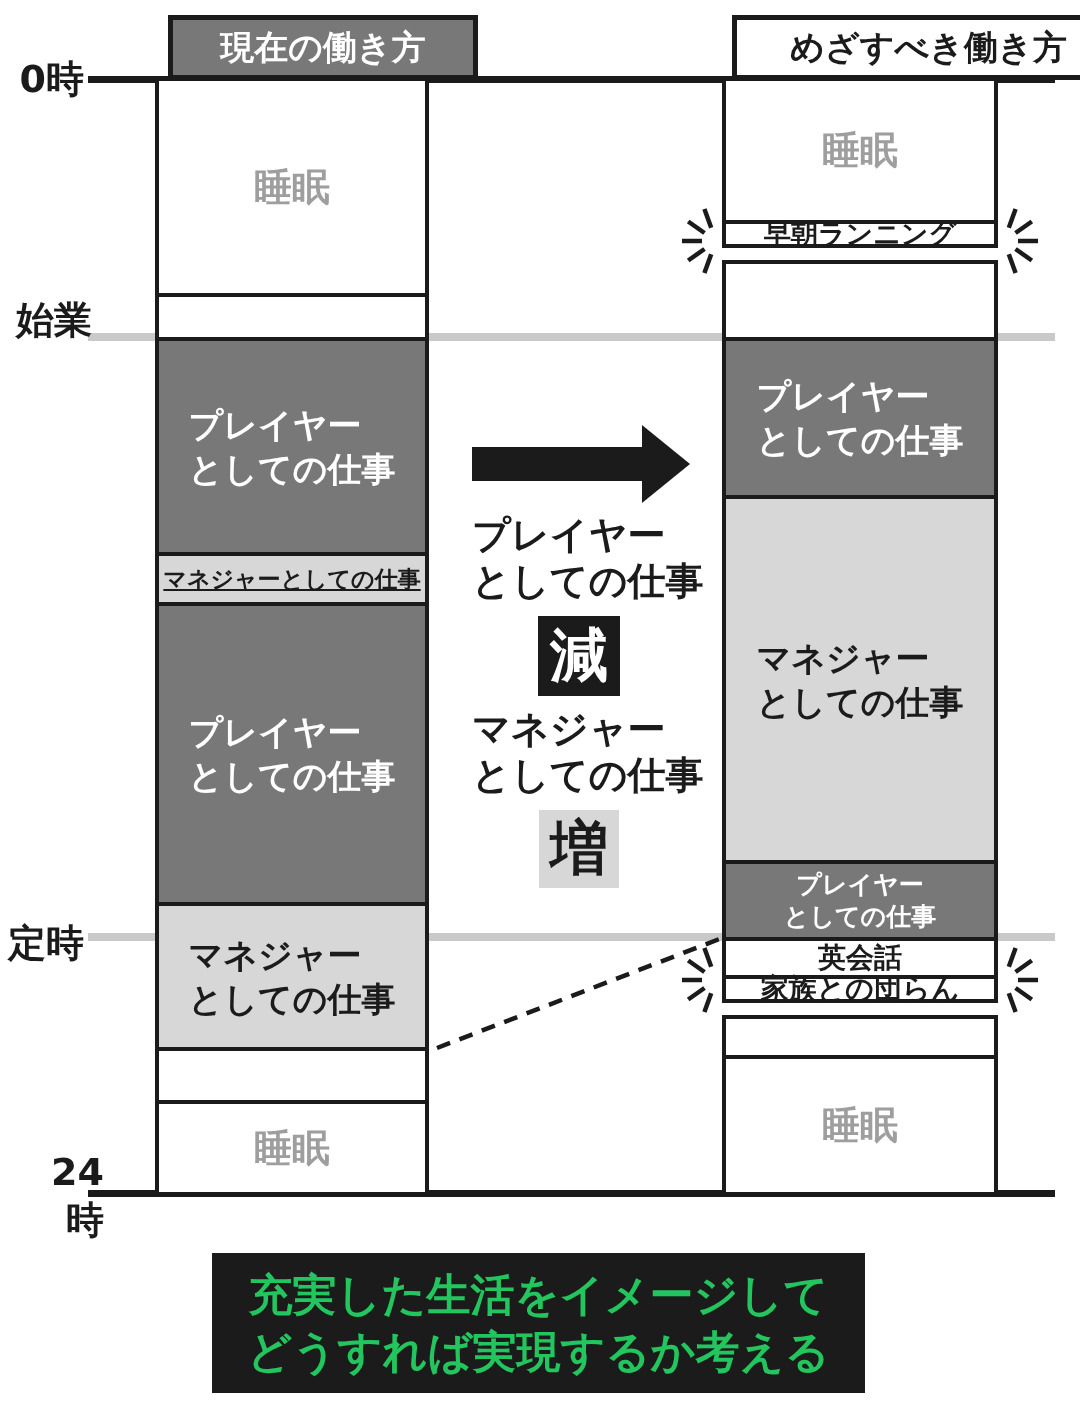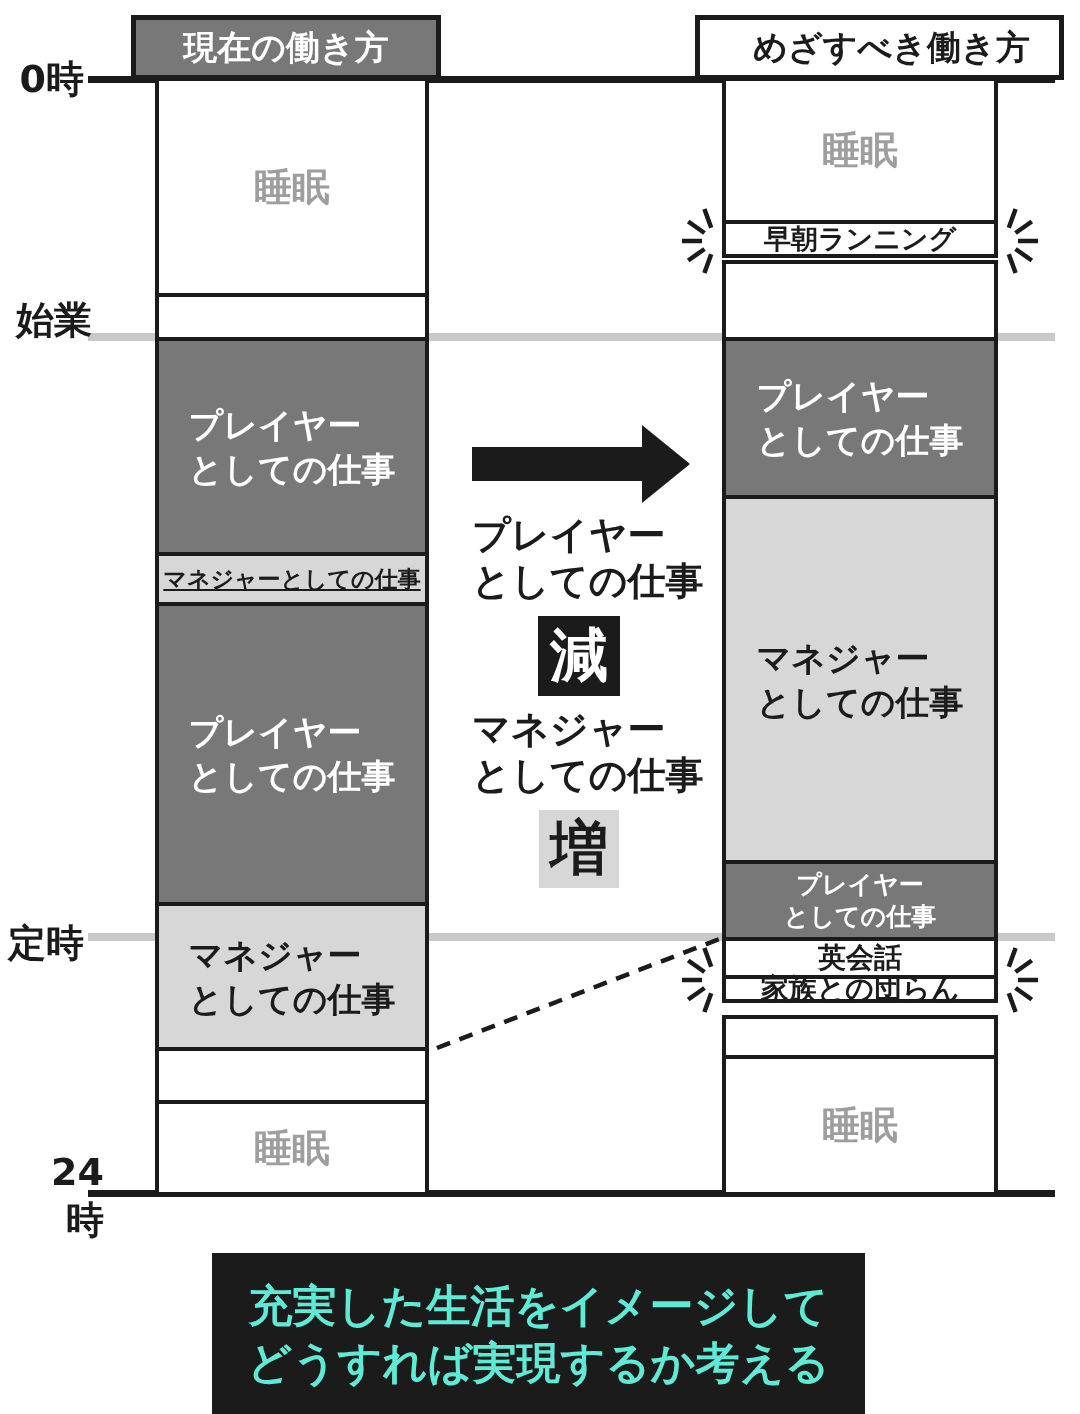--- a/index.html
+++ b/index.html
@@ -20,20 +20,21 @@
   .axis-label{
     position:absolute;left:0;width:84px;height:48px;
     text-align:right;font-size:38px;line-height:48px;z-index:4;
   }
   
   .hdr{
     position:absolute;top:15px;height:65px;z-index:3;
     border:5px solid #1b1b1b;box-sizing:border-box;
     display:flex;align-items:center;justify-content:center;
     font-size:34px;
+    margin-left:37px;
   }
   .hdr.current{left:131px;width:310px;background:#787878;color:#ffffff;}
   .hdr.ideal{left:695px;width:369px;background:#ffffff;color:#1b1b1b;padding-left:24px;}
   
   .blk{
     position:absolute;box-sizing:border-box;z-index:2;
     border:4px solid #1b1b1b;background:#ffffff;
     display:flex;align-items:center;justify-content:center;
   }
   .col-cur .blk{left:155px;width:274px;}
@@ -63,22 +64,22 @@
     display:flex;align-items:center;justify-content:center;font-size:58px;
   }
   .badge.dec{left:538px;top:616px;width:82px;height:80px;background:#1b1b1b;color:#ffffff;}
   .badge.inc{left:539px;top:810px;width:80px;height:78px;background:#d7d7d7;color:#1b1b1b;}
   
   .fan{position:absolute;width:48px;height:76px;z-index:3;}
   .fan.flip{transform:scaleX(-1);}
   .dash-svg{position:absolute;left:432px;top:930px;z-index:2;}
   
   .footer{
-    position:absolute;left:212px;top:1253px;width:653px;height:161px;
-    background:#1b1b1b;color:#5eead4;z-index:3;
+    position:absolute;left:212px;top:1253px;width:653px;height:140px;
+    background:#1b1b1b;color:#22c55e;z-index:3;
     display:flex;align-items:center;justify-content:center;
     font-size:44px;line-height:57px;text-align:center;white-space:pre-line;
   }
 </style>
 </head>
 <body>
 
 <div id="stage">
 
   <div class="hline black" style="top:76px;"></div>
@@ -121,21 +122,21 @@
     <div class="blk" style="top:1047px;height:57px;"></div>
     <div class="blk" style="top:1100px;height:96px;">
       <span class="txt sleep-txt">睡眠</span>
     </div>
   </div>
 
   <div class="col-idl">
     <div class="blk" style="top:77px;height:147px;">
       <span class="txt sleep-txt">睡眠</span>
     </div>
-    <div class="blk" style="top:220px;height:38px;">
+    <div class="blk" style="top:220px;height:28px;">
       <span class="txt band-md">早朝ランニング</span>
     </div>
     <div class="blk" style="top:260px;height:81px;"></div>
     <div class="blk dark" style="top:337px;height:162px;">
       <span class="txt two-line">プレイヤー
 としての仕事</span>
     </div>
     <div class="blk light" style="top:495px;height:369px;">
       <span class="txt two-line">マネジャー
 としての仕事</span>

